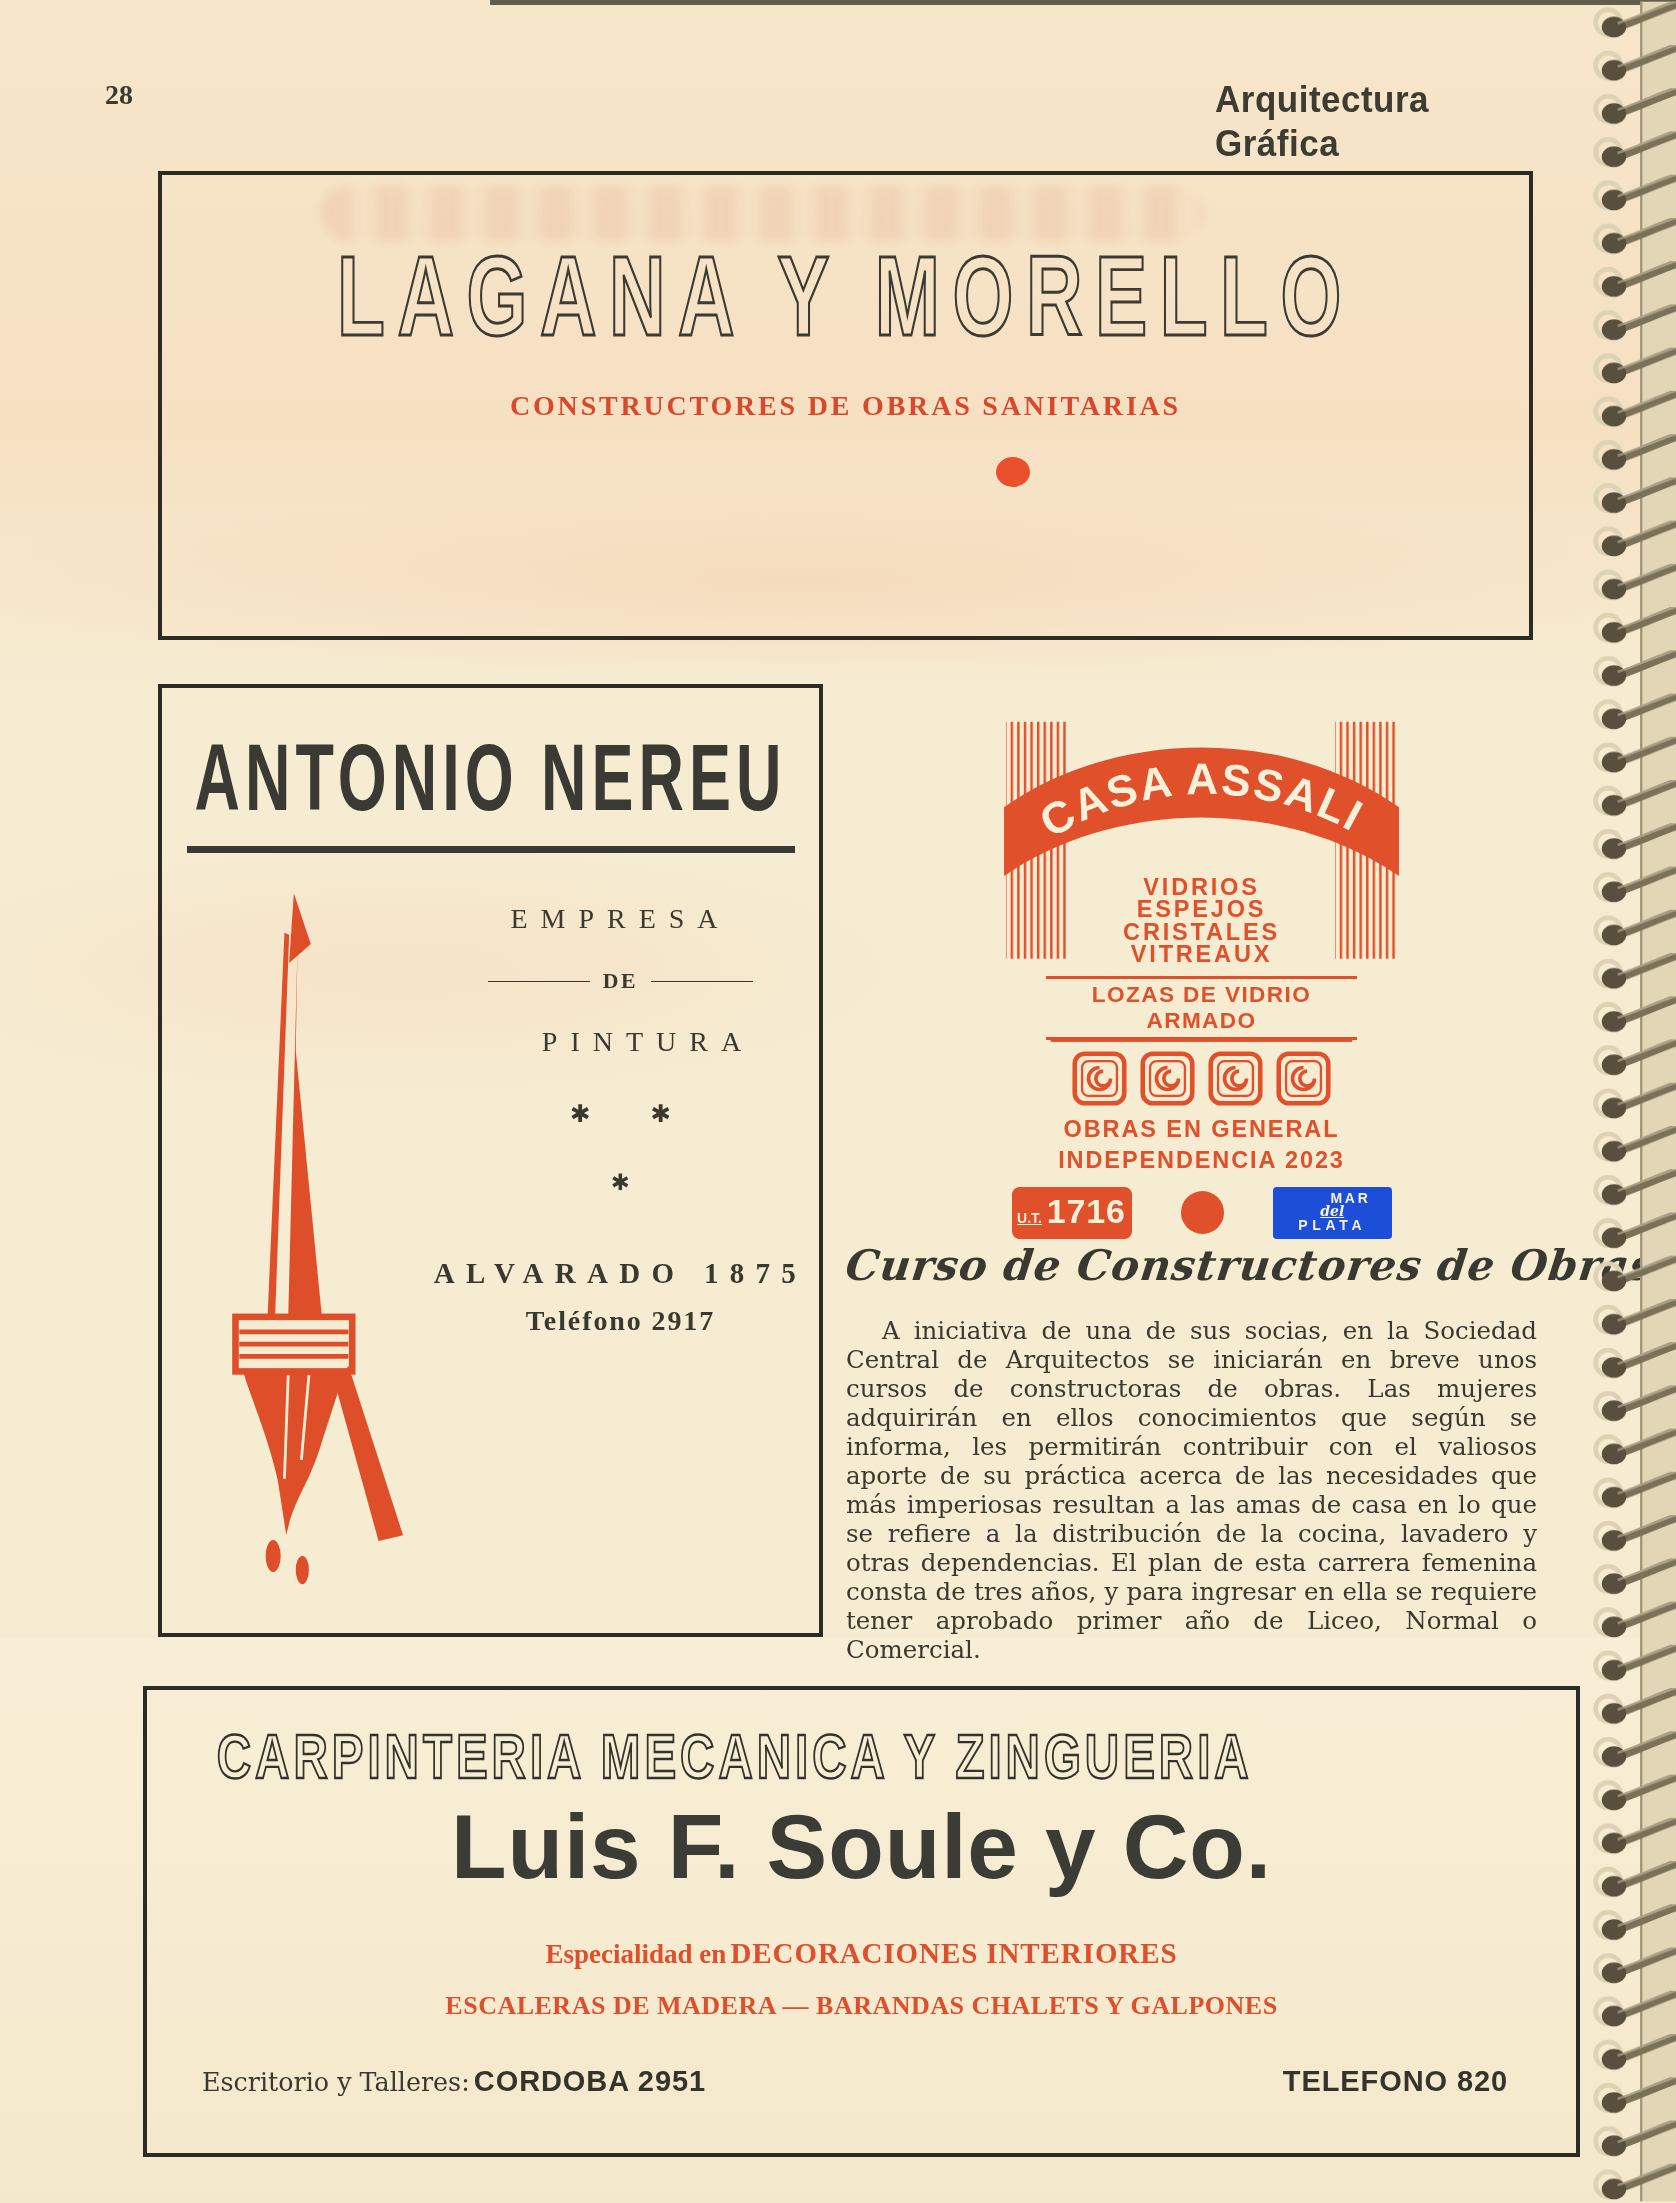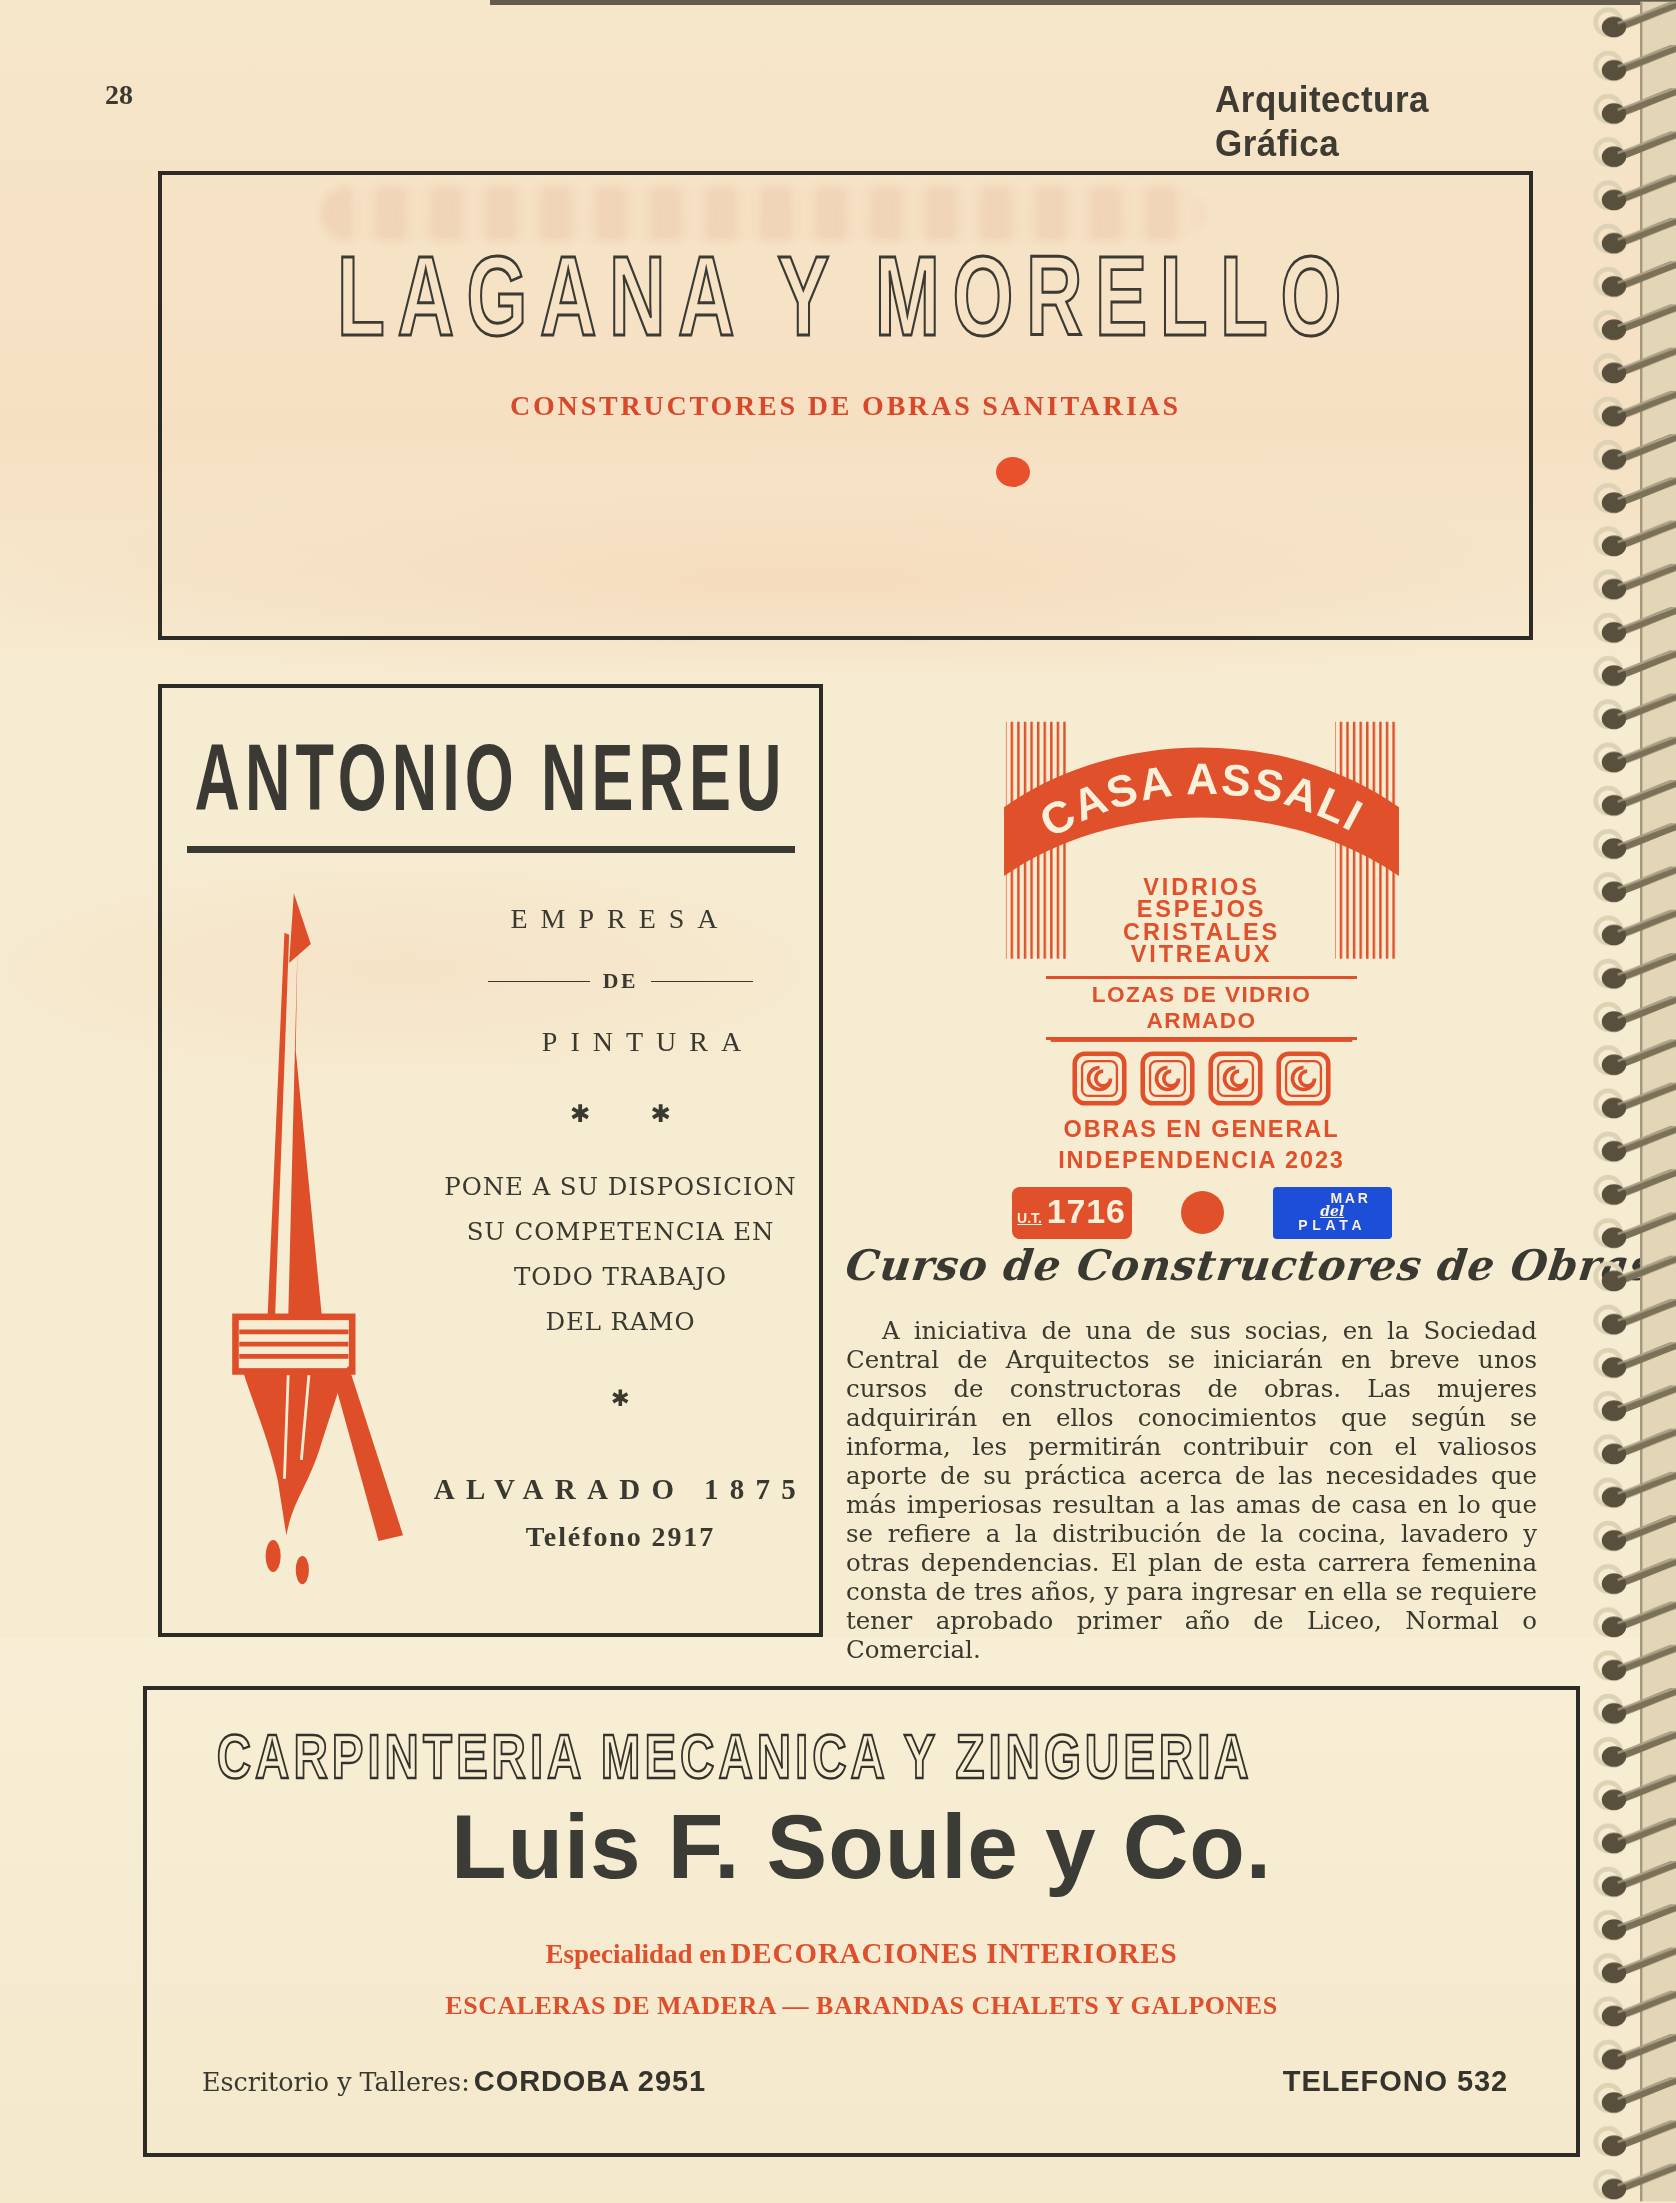--- a/index.html
+++ b/index.html
@@ -172,26 +172,20 @@
 
     <div class="col">
       <div class="nr-empresa">EMPRESA</div>
       <div class="nr-de-row">
         <span class="rule"></span>
         <span class="nr-de">DE</span>
         <span class="rule"></span>
       </div>
       <div class="nr-pintura">PINTURA</div>
       <div class="nr-stars">✱ ✱</div>
-      <div class="nr-body">
-        <div>PONE A SU DISPOSICION</div>
-        <div>SU COMPETENCIA EN</div>
-        <div>TODO TRABAJO</div>
-        <div>DEL RAMO</div>
-      </div>
       <div class="nr-star">✱</div>
       <div class="nr-addr">ALVARADO 1875</div>
       <div class="nr-phone">Teléfono 2917</div>
     </div>
   </div>
 
   <div id="assali">
     <svg class="logo" viewBox="0 0 420 268">
       <rect x="2" y="4" width="66" height="252" fill="url(#vstripes)"></rect>
       <rect x="352" y="4" width="66" height="252" fill="url(#vstripes)"></rect>
@@ -251,21 +245,21 @@
     <div class="specialty">
       <span class="pre">Especialidad en</span>
       <span class="caps">DECORACIONES INTERIORES</span>
     </div>
     <div class="services">ESCALERAS DE MADERA — BARANDAS CHALETS Y GALPONES</div>
     <div class="footer">
       <span>
         <span class="office-label">Escritorio y Talleres:</span>
         <span class="office-val">CORDOBA 2951</span>
       </span>
-      <span class="tel">TELEFONO 532</span>
+      <span class="tel">TELEFONO 820</span>
     </div>
   </div>
 
   <svg id="binding" viewBox="0 0 150 2340">
     <rect x="112" y="0" width="38" height="2340" fill="#efe2c3"></rect>
     <rect x="112" y="0" width="38" height="2340" fill="rgba(130,105,65,.10)"></rect>
     <line x1="113" y1="0" x2="113" y2="2340" stroke="#a2957a" stroke-width="2.5"></line>
     <rect x="0" y="0" width="150" height="2340" fill="url(#coil)"></rect>
   </svg>
 </div>

